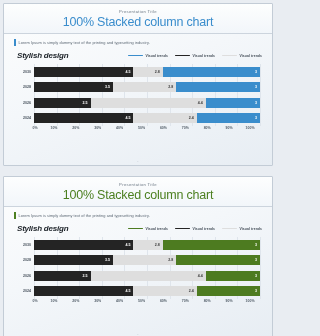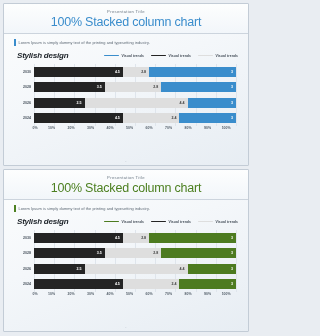--- a/index.html
+++ b/index.html
@@ -6,23 +6,23 @@
   html, body {
     width: 300px; height: 336px;
     background: #e9edf2;
     font-family: "Liberation Sans", sans-serif;
     overflow: hidden;
   }
   .deck { width: 300px; height: 336px; padding: 3px 3px 0 3px; }
 
   .slide {
     position: relative;
-    width: 246px;
+    width: 270px;
     height: 163px;
-    margin-bottom: 3px;
+    margin-bottom: 10px;
     background: linear-gradient(160deg,#fdfefe 0%,#f4f7fa 45%,#e7edf3 100%);
     border: 1px solid #c3ccd6;
     border-radius: 1px;
     overflow: hidden;
   }
 
   
   .hdr {
     height: 30px;
     border-bottom: 1px solid #ccd4dd;

